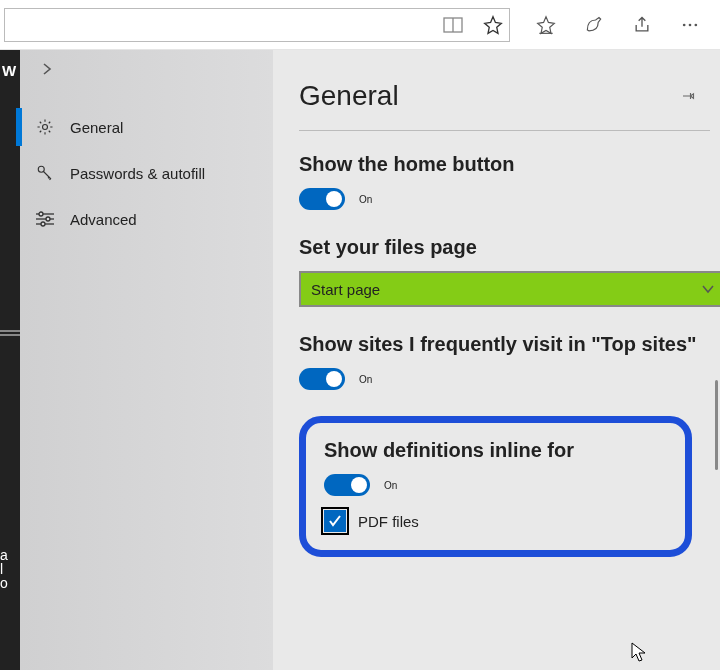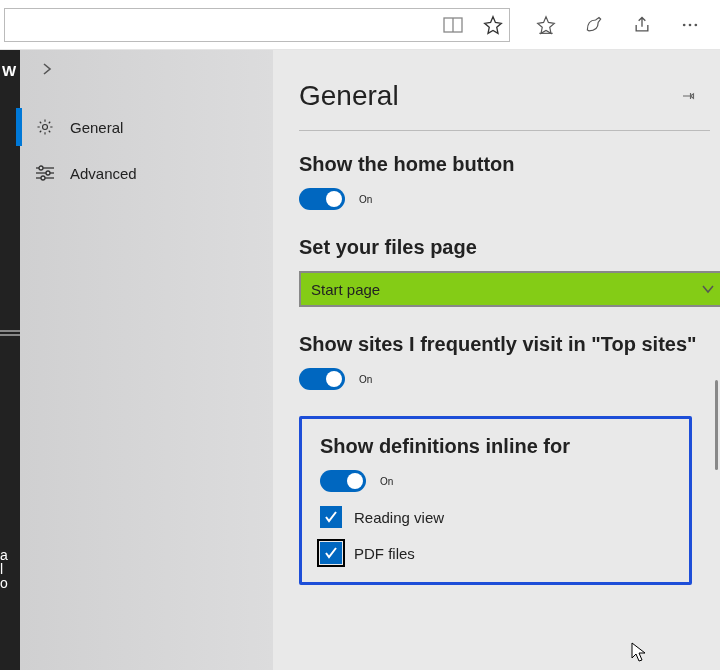--- a/index.html
+++ b/index.html
@@ -34,21 +34,21 @@
 .setting-block { margin-bottom: 26px; padding-right: 10px; }
 .setting-label { font-size: 20px; font-weight: 600; color: #222; margin-bottom: 12px; }
 .toggle-row { display: flex; align-items: center; gap: 14px; }
 .toggle { width: 46px; height: 22px; border-radius: 11px; background: #0067c0; position: relative; cursor: pointer; }
 .toggle .knob { position: absolute; right: 3px; top: 3px; width: 16px; height: 16px; border-radius: 50%; background: #fff; }
 .toggle-text { font-size: 10px; color: #222; }
 
 .dropdown { width: 428px; height: 36px; border: 2px solid #888; background: #84cc16; display: flex; align-items: center; justify-content: space-between; padding: 0 10px; font-size: 15px; color: #222; }
 .chevron { color: #555; }
 
-.highlight-box { border: 3px solid #1d4ed8; border-radius: 2px; padding: 16px 18px 18px; margin-right: 28px; }
+.highlight-box { border: 7px solid #1d4ed8; border-radius: 22px; padding: 16px 18px 18px; margin-right: 28px; }
 .check-row { display: flex; align-items: center; gap: 12px; margin-top: 14px; font-size: 15px; color: #222; }
 .checkbox { width: 22px; height: 22px; background: #0067c0; display: flex; align-items: center; justify-content: center; color: #fff; }
 .checkbox.focused { outline: 2px solid #000; outline-offset: 1px; }
 
 .cursor { position: absolute; left: 358px; bottom: 8px; pointer-events: none; }
 
 .scroll-thumb { position: absolute; right: 2px; top: 330px; width: 3px; height: 90px; background: #888; border-radius: 2px; }
 
 svg { display: block; }
 </style>
@@ -111,20 +111,29 @@
     </div>
     <div class="sb-items">
       <div class="sb-item selected">
         <span class="sb-icon">
           <svg width="18" height="18" viewBox="0 0 24 24">
               <circle cx="12" cy="12" r="3.3" fill="none" stroke="#333" stroke-width="1.5"></circle>
               <path d="M12 2v3M12 19v3M2 12h3M19 12h3M5 5l2 2M17 17l2 2M19 5l-2 2M7 17l-2 2" stroke="#333" stroke-width="1.5"></path>
             </svg>
         </span>
         <span>General</span>
+      </div>
+      <div class="sb-item">
+        <span class="sb-icon">
+          <svg width="20" height="20" viewBox="0 0 24 24">
+              <circle cx="7" cy="7" r="4" fill="none" stroke="#333" stroke-width="1.5"></circle>
+              <path d="M10 10l9 9M16 19l2-2M18 21l2-2" stroke="#333" stroke-width="1.5"></path>
+            </svg>
+        </span>
+        <span>Passwords &amp; autofill</span>
       </div>
       <div class="sb-item">
         <span class="sb-icon">
           <svg width="18" height="16" viewBox="0 0 18 16">
               <line x1="0" y1="3" x2="18" y2="3" stroke="#333" stroke-width="1.3"></line>
               <circle cx="5" cy="3" r="2" fill="#d8d8d9" stroke="#333" stroke-width="1.3"></circle>
               <line x1="0" y1="8" x2="18" y2="8" stroke="#333" stroke-width="1.3"></line>
               <circle cx="12" cy="8" r="2" fill="#d8d8d9" stroke="#333" stroke-width="1.3"></circle>
               <line x1="0" y1="13" x2="18" y2="13" stroke="#333" stroke-width="1.3"></line>
               <circle cx="7" cy="13" r="2" fill="#d8d8d9" stroke="#333" stroke-width="1.3"></circle>
@@ -180,28 +189,20 @@
 
     <div class="highlight-box">
       <div class="setting-label">Show definitions inline for</div>
       <div class="toggle-row" style="margin-top:10px;">
         <div class="toggle">
             <div class="knob"></div>
           </div>
         <div class="toggle-text">On</div>
       </div>
       <div class="check-row">
-        <div class="checkbox">
-          <svg width="16" height="16" viewBox="0 0 16 16">
-              <path d="M3 8l3 4 7-9" fill="none" stroke="#fff" stroke-width="2"></path>
-            </svg>
-        </div>
-        <span>Reading view</span>
-      </div>
-      <div class="check-row">
         <div class="checkbox focused">
           <svg width="16" height="16" viewBox="0 0 16 16">
               <path d="M3 8l3 4 7-9" fill="none" stroke="#fff" stroke-width="2"></path>
             </svg>
         </div>
         <span>PDF files</span>
       </div>
     </div>
 
     <div class="scroll-thumb"></div>

